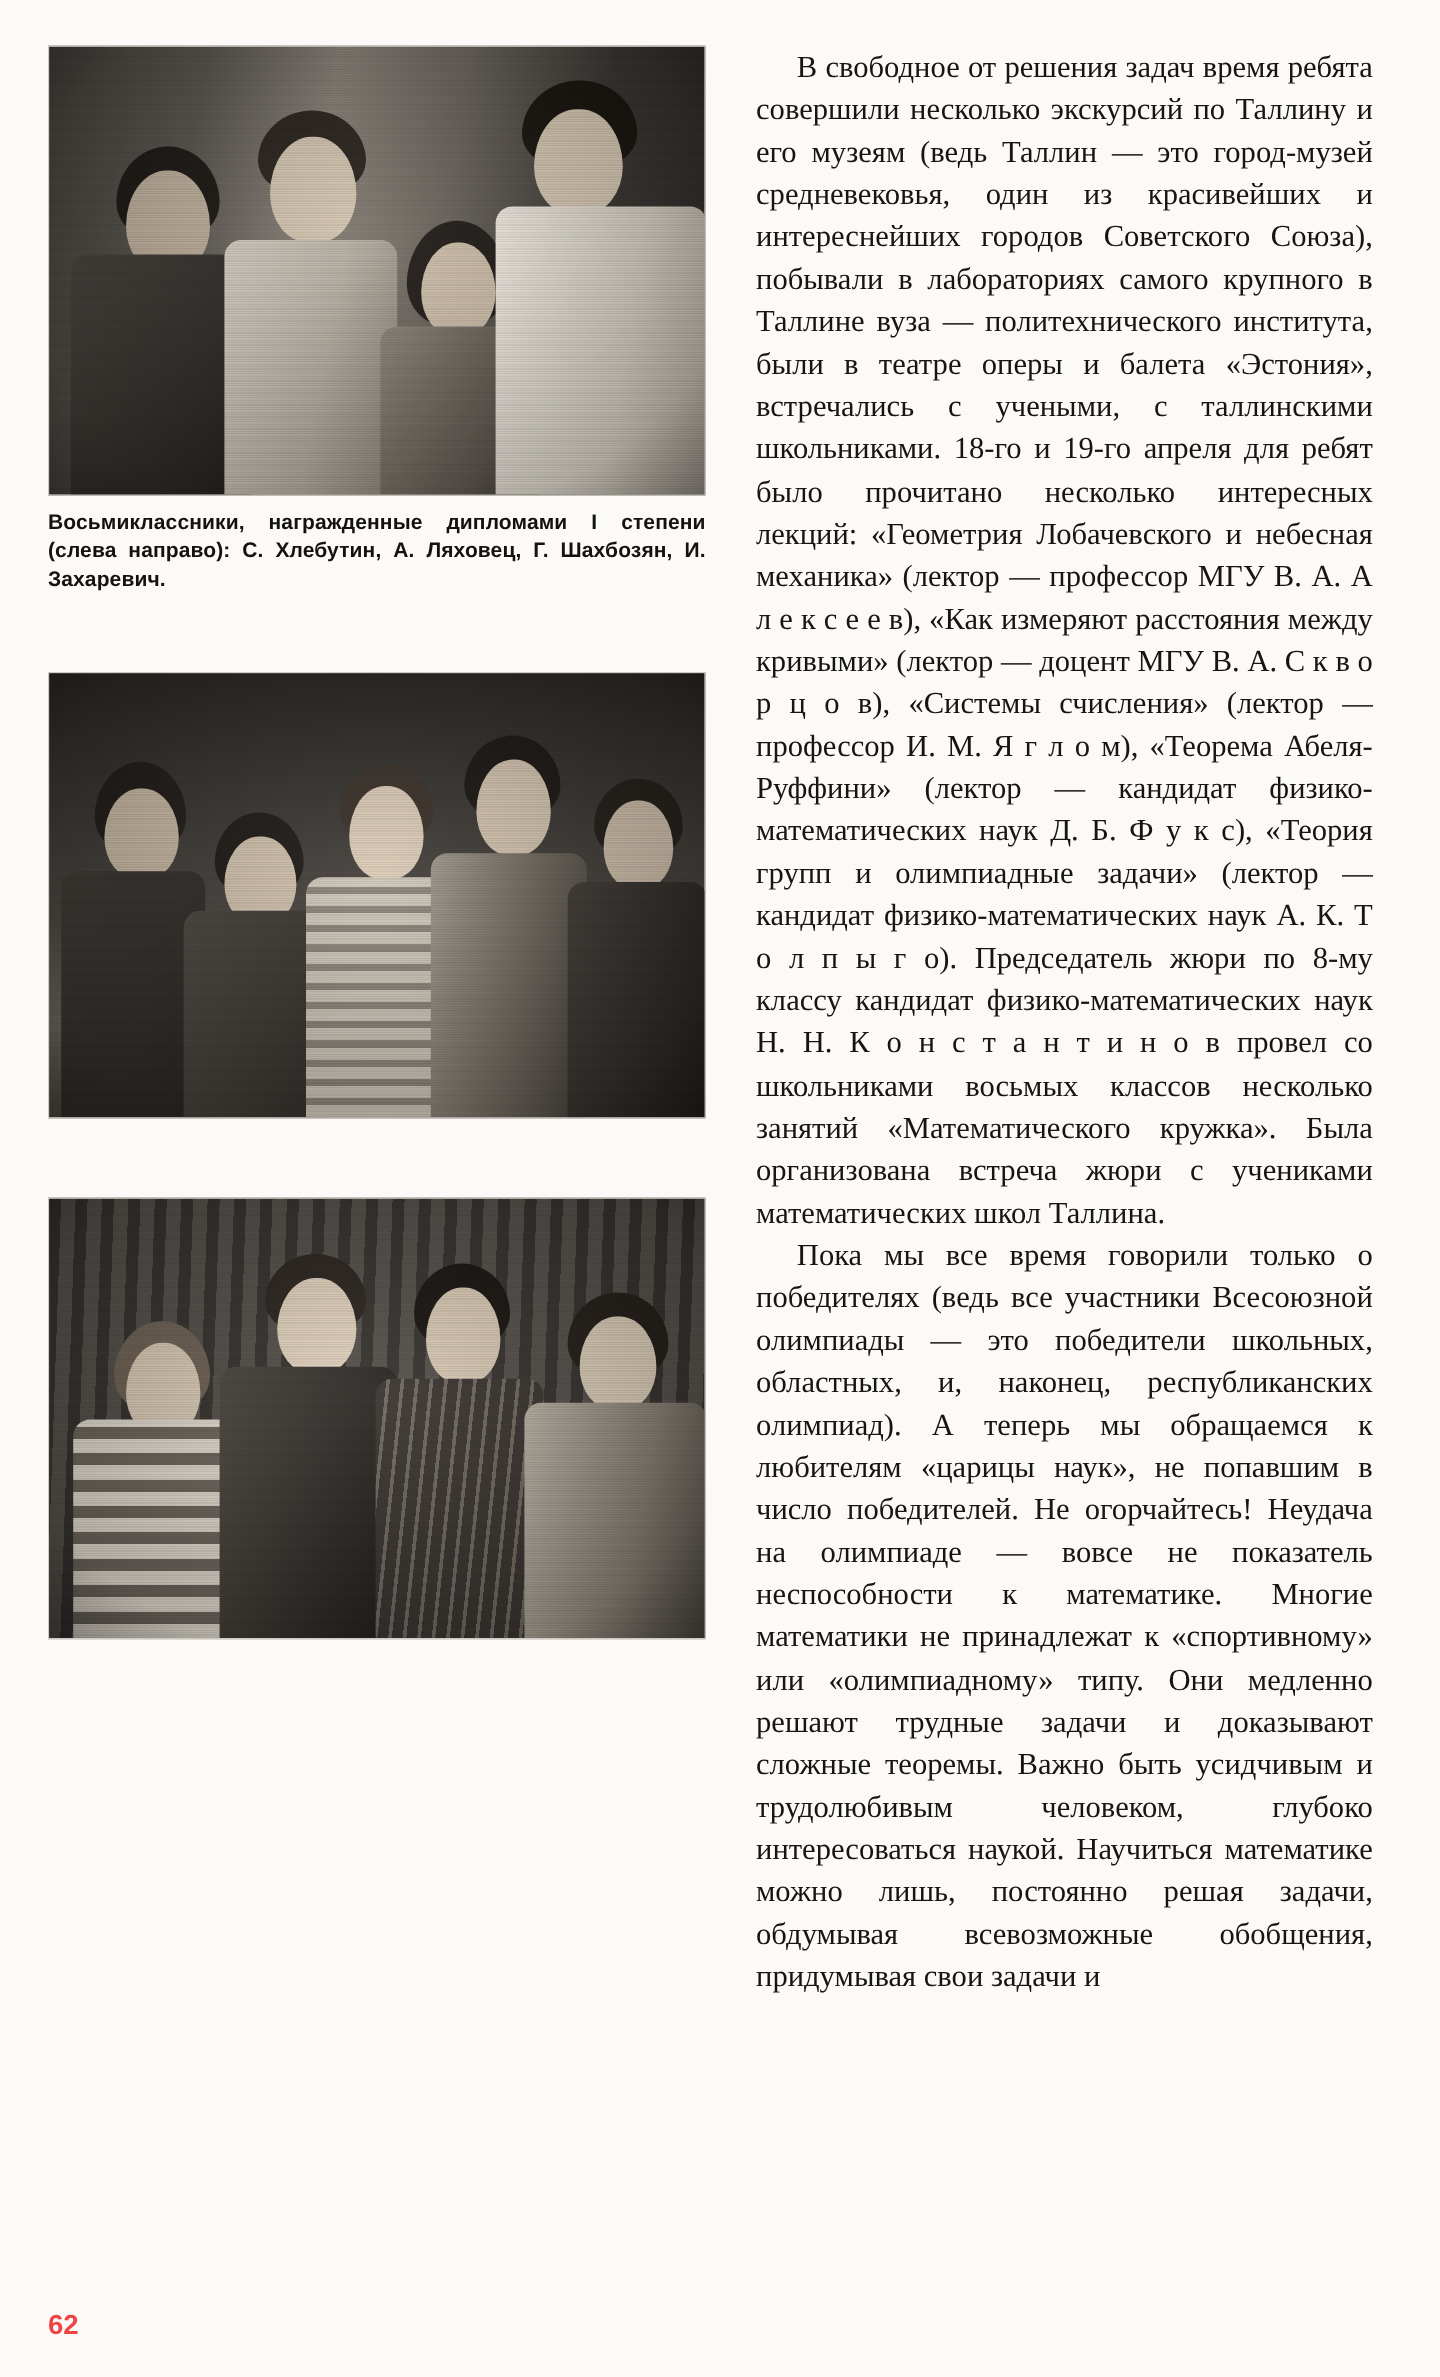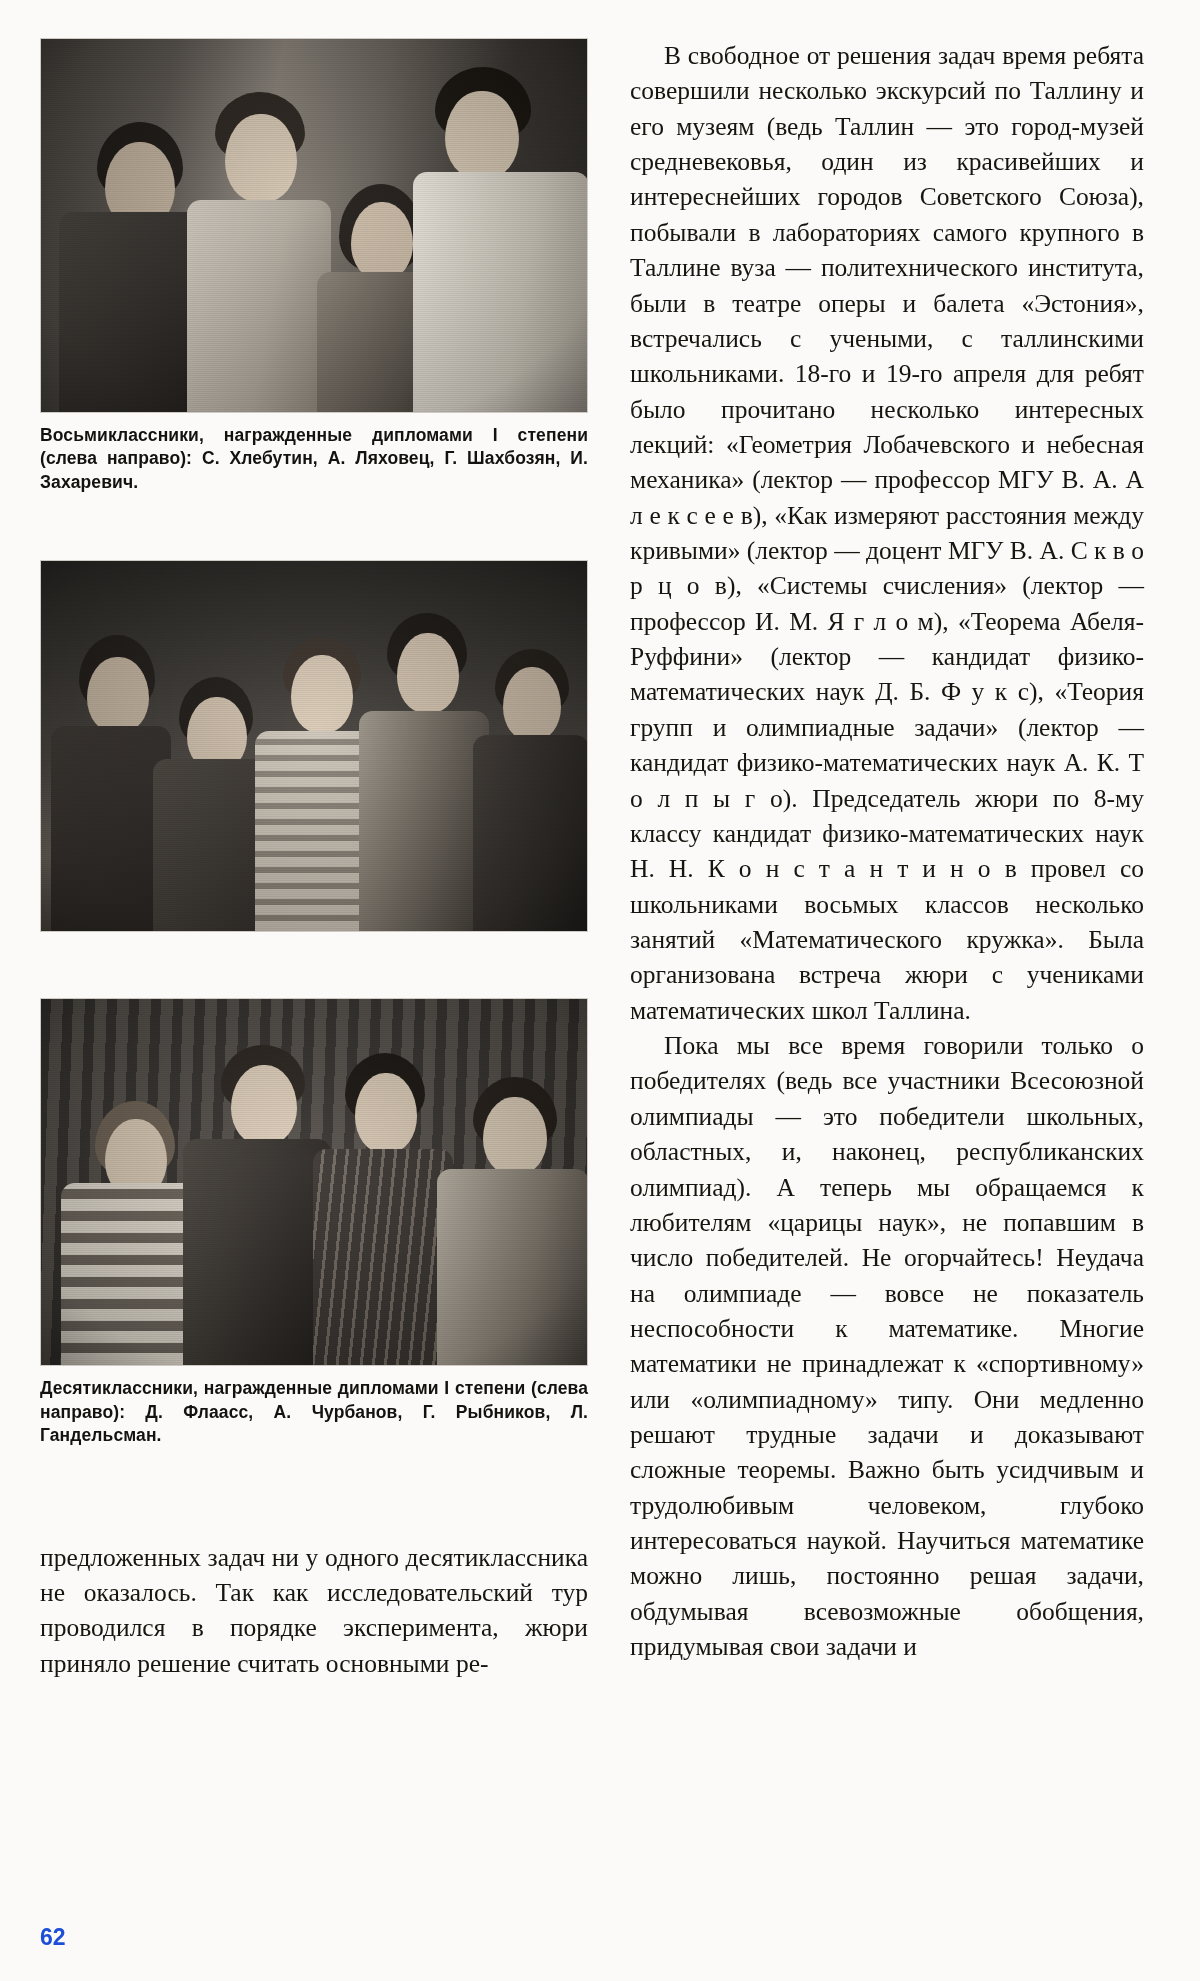--- a/index.html
+++ b/index.html
@@ -92,21 +92,21 @@
   .right-col-text p { margin: 0; }
   .right-col-text p.indent { text-indent: 34px; }
 
   .page-number {
     position: absolute;
     left: 40px;
     bottom: 30px;
     font-family: "Liberation Sans", sans-serif;
     font-weight: bold;
     font-size: 23px;
-    color: #1d4ed8;
+    color: #ef4444;
   }
 
   
   .grain {
     position: absolute;
     inset: 0;
     background:
       repeating-linear-gradient(0deg, rgba(0,0,0,0.10) 0px, rgba(0,0,0,0.10) 1px, rgba(255,255,255,0.05) 1px, rgba(255,255,255,0.05) 2px);
     mix-blend-mode: multiply;
     opacity: 0.55;
@@ -250,28 +250,24 @@
             <div class="torso" style="left:0px; width:140px; height:216px; background:repeating-linear-gradient(96deg,#3a3531 0 9px,#6f685f 9px 12px);"></div>
           </div>
           <div class="fig" style="left:396px; width:152px; height:300px;">
             <div class="hair" style="left:36px; top:12px; width:84px; height:72px; background:#241e19;"></div>
             <div class="head" style="left:46px; top:32px; width:64px; height:78px; background:#dccdb8;"></div>
             <div class="torso" style="left:0px; width:152px; height:196px; background:linear-gradient(100deg,#b8b0a3,#888075 60%,#57514a);"></div>
           </div>
           <div class="grain"></div>
           <div class="vign"></div>
         </div>
-        <figcaption class="caption">Десятиклассники, награжденные дипломами I степени (слева направо): Д. Флаасс, А. Чурбанов, Г. Рыбников, Л. Гандельсман.</figcaption>
       </figure>
 
       <div class="spacer-c"></div>
 
-      <div class="body-text">
-        <p>предложенных задач ни у одного десятиклассника не оказалось. Так как исследовательский тур проводился в порядке эксперимента, жюри приняло решение считать основными ре-</p>
-      </div>
     </div>
 
     <div class="col-right">
       <div class="right-col-text">
         <p class="indent">В свободное от решения задач время ребята совершили несколько экскурсий по Таллину и его музеям (ведь Таллин — это город-музей средневековья, один из красивейших и интереснейших городов Советского Союза), побывали в лабораториях самого крупного в Таллине вуза — политехнического института, были в театре оперы и балета «Эстония», встречались с учеными, с таллинскими школьниками. 18-го и 19-го апреля для ребят было прочитано несколько интересных лекций: «Геометрия Лобачевского и небесная механика» (лектор — профессор МГУ В. А. А л е к с е е в), «Как измеряют расстояния между кривыми» (лектор — доцент МГУ В. А. С к в о р ц о в), «Системы счисления» (лектор — профессор И. М. Я г л о м), «Теорема Абеля-Руффини» (лектор — кандидат физико-математических наук Д. Б. Ф у к с), «Теория групп и олимпиадные задачи» (лектор — кандидат физико-математических наук А. К. Т о л п ы г о). Председатель жюри по 8-му классу кандидат физико-математических наук Н. Н. К о н с т а н т и н о в провел со школьниками восьмых классов несколько занятий «Математического кружка». Была организована встреча жюри с учениками математических школ Таллина.</p>
         <p class="indent">Пока мы все время говорили только о победителях (ведь все участники Всесоюзной олимпиады — это победители школьных, областных, и, наконец, республиканских олимпиад). А теперь мы обращаемся к любителям «царицы наук», не попавшим в число победителей. Не огорчайтесь! Неудача на олимпиаде — вовсе не показатель неспособности к математике. Многие математики не принадлежат к «спортивному» или «олимпиадному» типу. Они медленно решают трудные задачи и доказывают сложные теоремы. Важно быть усидчивым и трудолюбивым человеком, глубоко интересоваться наукой. Научиться математике можно лишь, постоянно решая задачи, обдумывая всевозможные обобщения, придумывая свои задачи и</p>
       </div>
     </div>
 
   </div>

